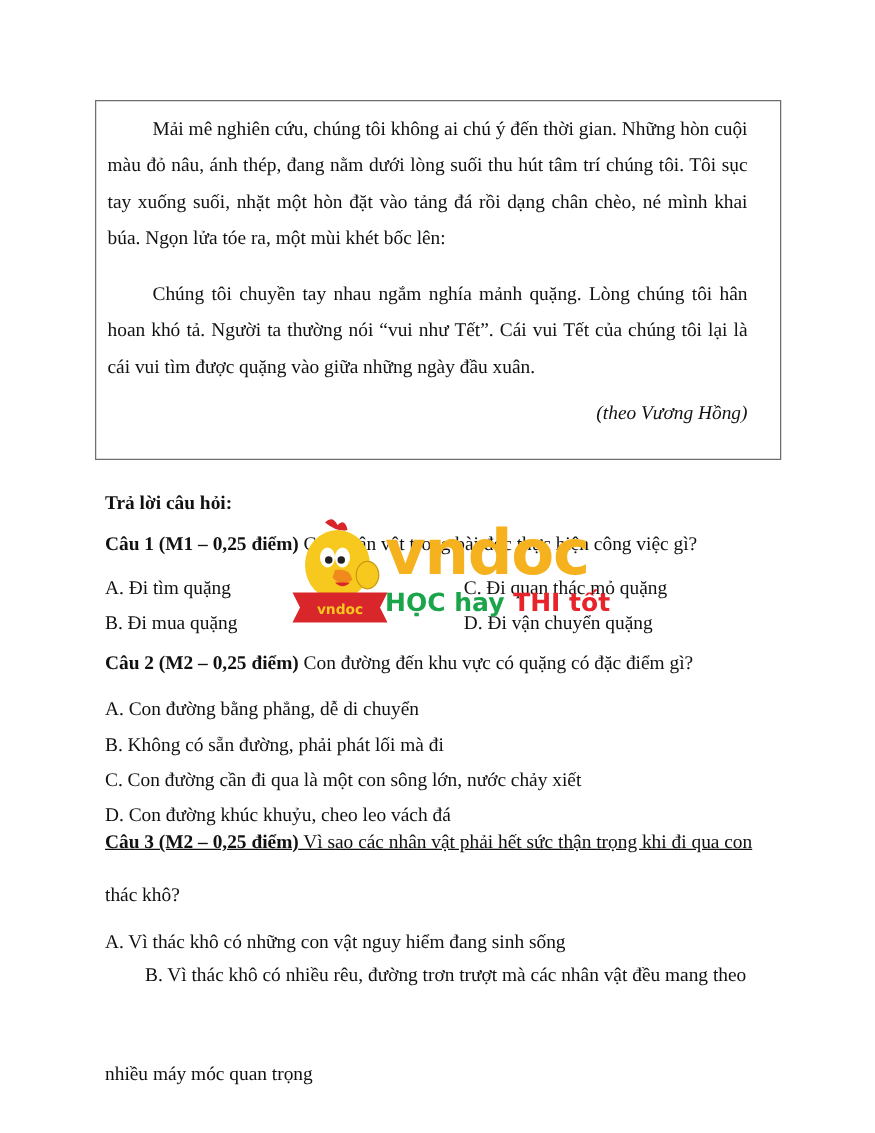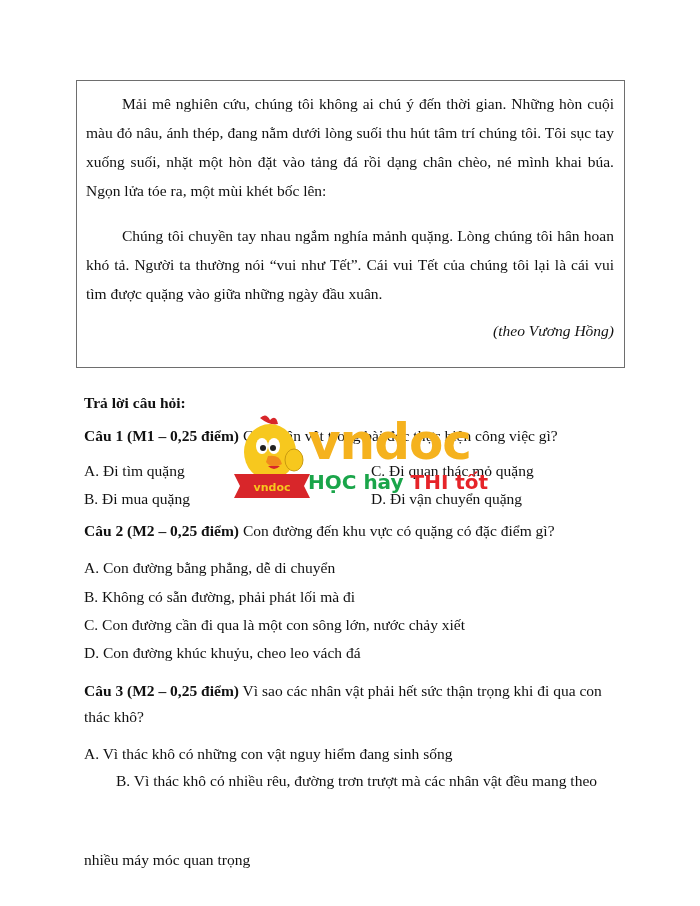--- a/index.html
+++ b/index.html
@@ -5,21 +5,21 @@
   html, body { margin: 0; padding: 0; background: #ffffff; }
   body {
     width: 700px; height: 906px; position: relative; overflow: hidden;
     font-family: "Liberation Serif", "DejaVu Serif", serif;
     color: #111;
     font-size: 15.5px;
   }
   .passage-box {
     position: absolute; left: 76px; top: 80px; width: 549px; height: 288px;
     border: 1px solid #6e6e6e; box-sizing: border-box;
-    padding: 8px 10px 0 9px;
+    padding: 8px 26px 0 9px;
   }
   .para { margin: 0; line-height: 29px; text-align: justify; text-align-last: left; }
   .para.indent { text-indent: 36px; }
   .gap { height: 8px; }
   .source { text-align: right; font-style: italic; line-height: 29px; margin-top: 8px; }
   .line { position: absolute; left: 84px; white-space: nowrap; line-height: 20px; }
   .bold { font-weight: bold; }
   .opt-right { position: absolute; left: 371px; white-space: nowrap; line-height: 20px; }
   .watermark {
     position: absolute; left: 232px; top: 412px; width: 306px; height: 100px;
@@ -59,21 +59,21 @@
 <div class="opt-right" style="top:489px;">D. Đi vận chuyển quặng</div>
 
 <div class="line" style="top:521px;">
   <span class="bold">Câu 2 (M2 – 0,25 điểm)</span><span> Con đường đến khu vực có quặng có đặc điểm gì?</span>
 </div>
 <div class="line" style="top:558px;">A. Con đường bằng phẳng, dễ di chuyển</div>
 <div class="line" style="top:587px;">B. Không có sẵn đường, phải phát lối mà đi</div>
 <div class="line" style="top:615px;">C. Con đường cần đi qua là một con sông lớn, nước chảy xiết</div>
 <div class="line" style="top:643px;">D. Con đường khúc khuỷu, cheo leo vách đá</div>
 
-<div class="line" style="top:681px;">
+<div class="line" style="top:664px;text-decoration:underline;">
   <span class="bold">Câu 3 (M2 – 0,25 điểm)</span><span> Vì sao các nhân vật phải hết sức thận trọng khi đi qua con</span>
 </div>
 <div class="line" style="top:707px;">thác khô?</div>
 <div class="line" style="top:744px;">A. Vì thác khô có những con vật nguy hiểm đang sinh sống</div>
 <div class="line" style="top:771px;margin-left:32px;">B. Vì thác khô có nhiều rêu, đường trơn trượt mà các nhân vật đều mang theo</div>
 <div class="line" style="top:806px;margin-top:44px;">nhiều máy móc quan trọng</div>
 
 <div class="watermark">
   <svg width="80" height="96" viewBox="0 0 80 96" style="position:absolute;left:0;top:0;">
     <path d="M28 6 q6 -6 10 2 q6 -6 8 4 q-8 2 -18 -6z" fill="#d8262a"></path>

